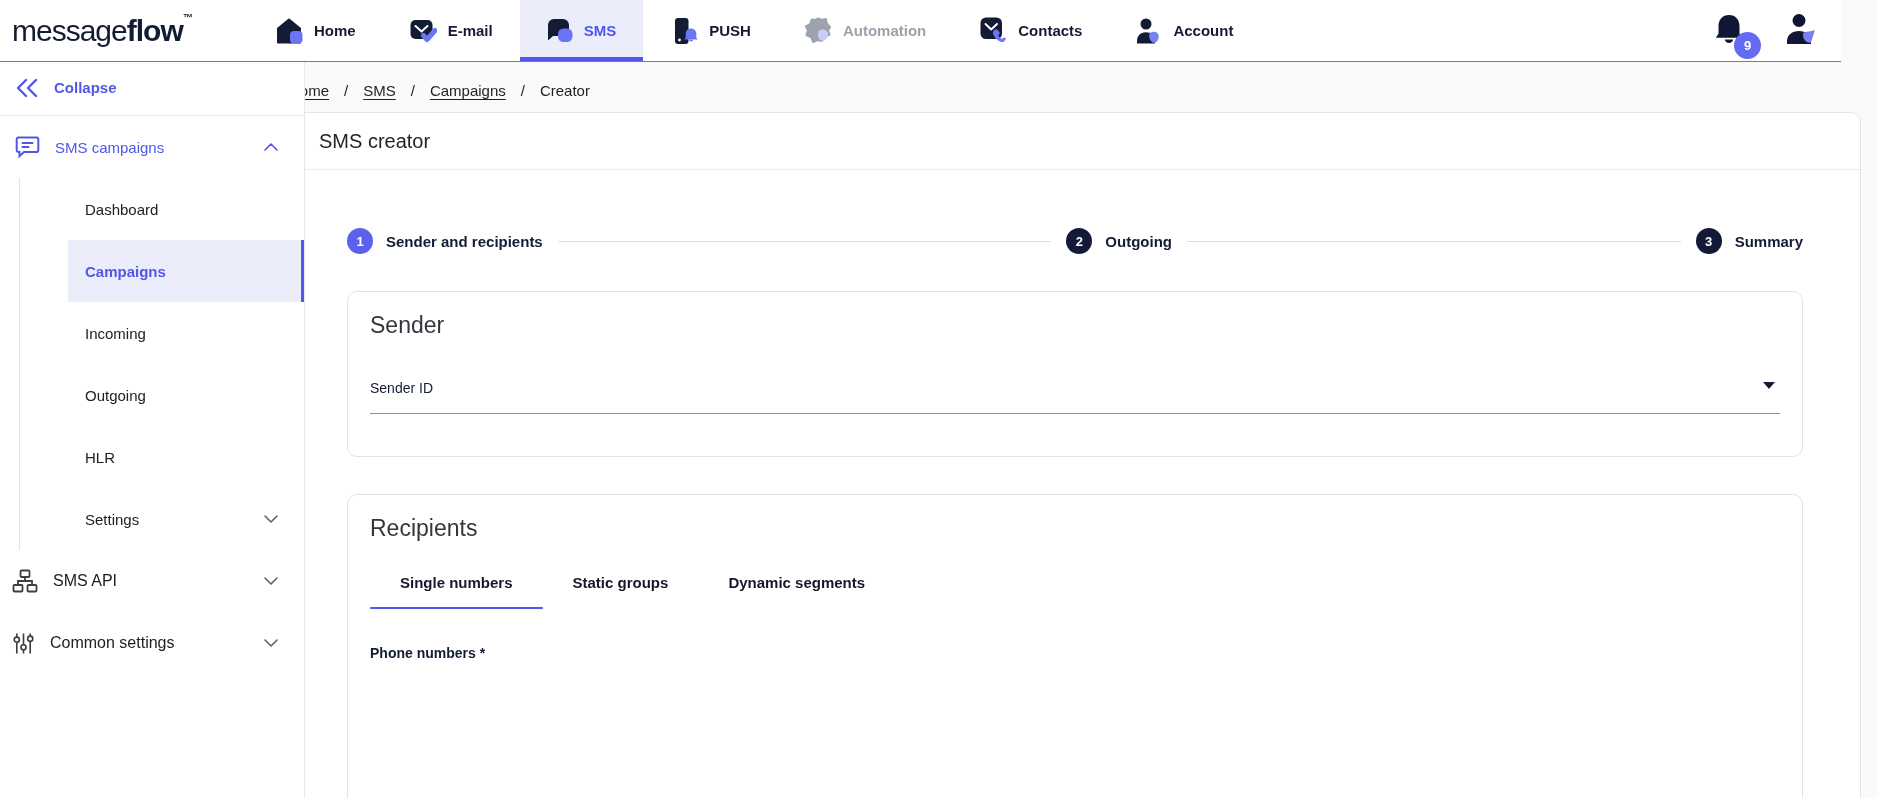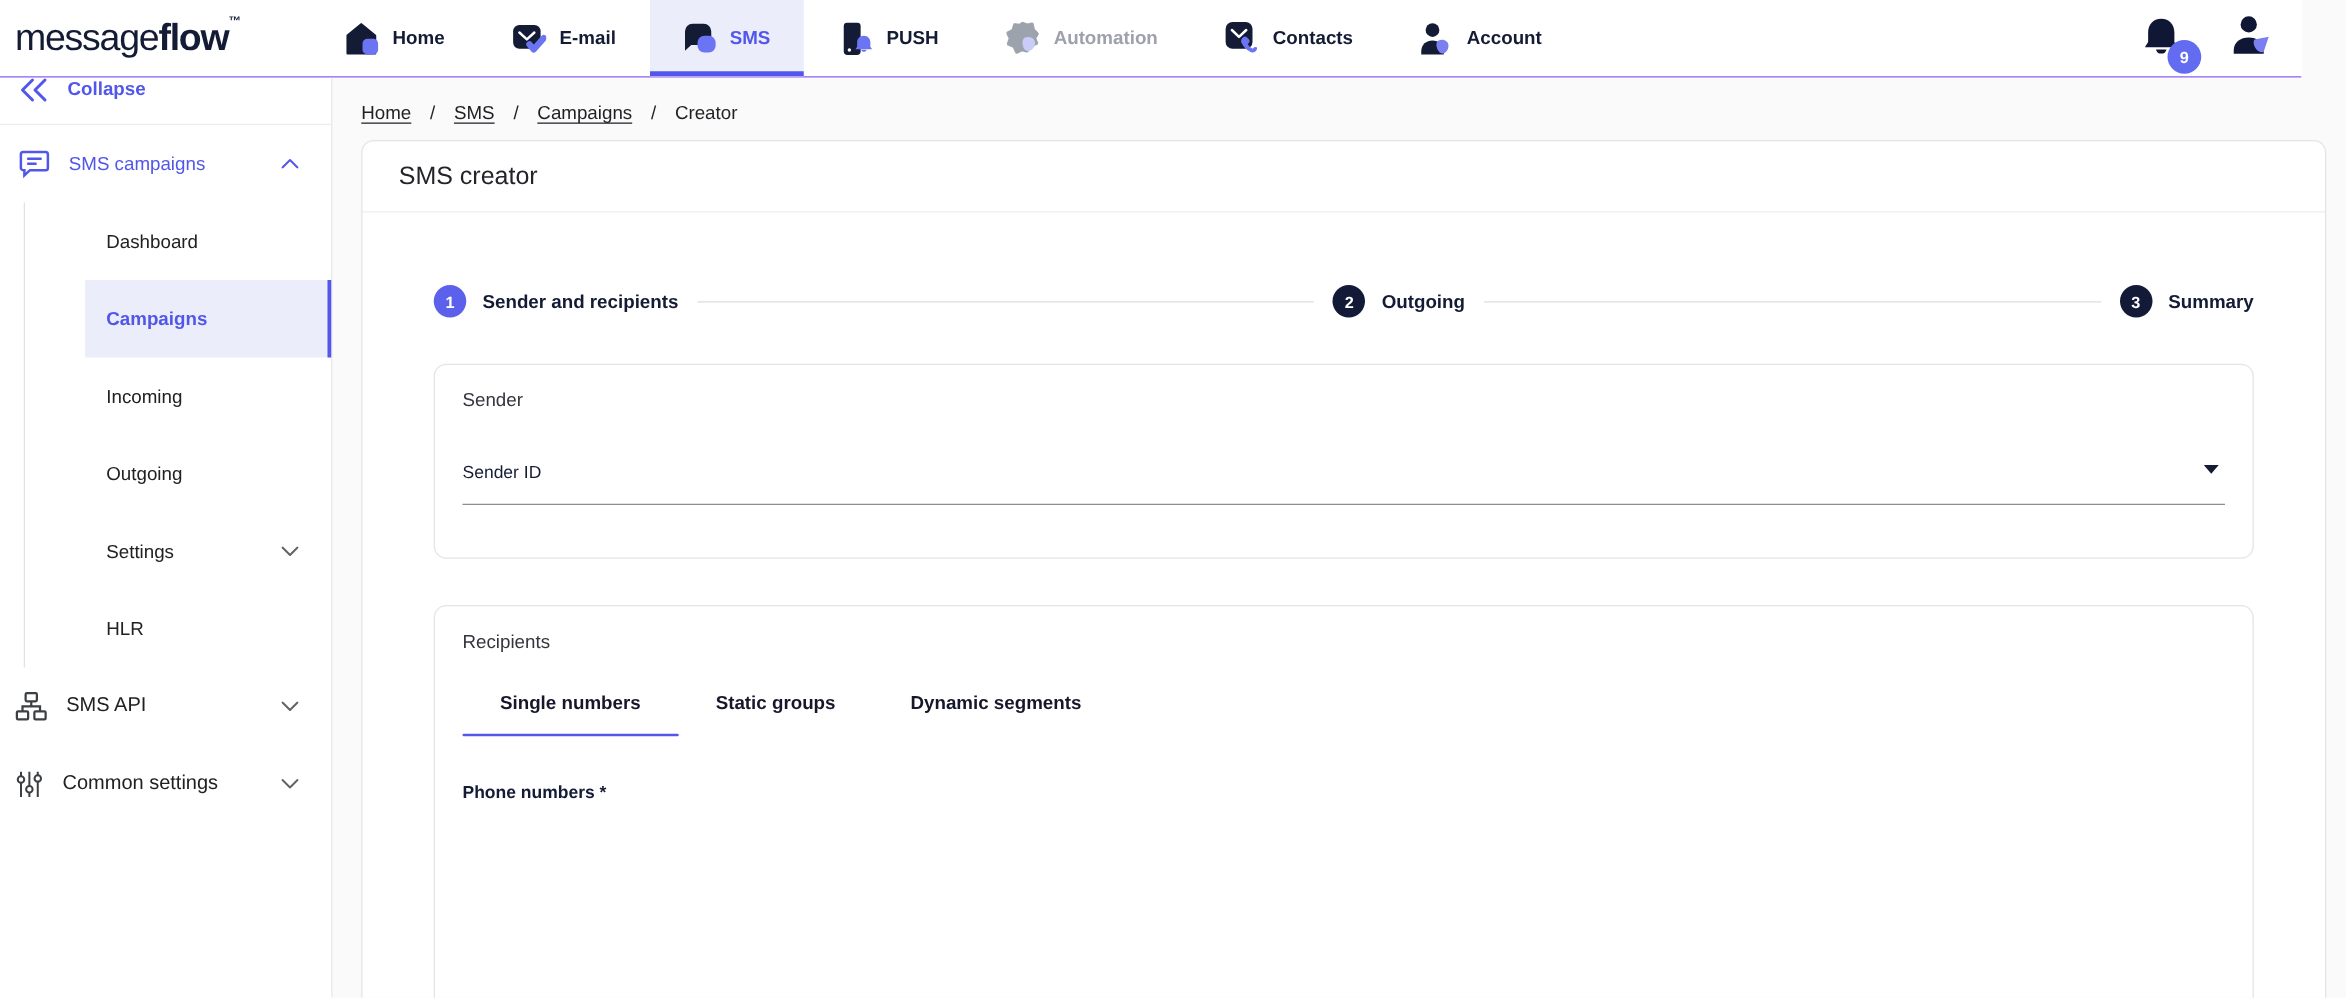--- a/index.html
+++ b/index.html
@@ -19,21 +19,21 @@
               font-size:15px; font-weight:bold; color:#141b35; cursor:pointer; }
   .nav-item.active { background:#ecedfb; color:#5157e8; box-shadow: inset 0 -4px 0 #5157e8; }
   .nav-item.disabled { color:#9da1ab; }
   .nav-right { margin-left:auto; display:flex; align-items:center; gap:38px; padding-right:24px; }
   .bell-wrap { position:relative; width:34px; height:36px; cursor:pointer; }
   .badge { position:absolute; right:-14px; bottom:-10px; width:27px; height:27px; border-radius:50%;
            background:#636cf0; color:#fff; font-size:13px; font-weight:bold;
            display:flex; align-items:center; justify-content:center; }
 
   
-  .sidebar { position:fixed; top:44px; left:0; bottom:0; width:266px; background:#fff;
+  .sidebar { position:fixed; top:60px; left:0; bottom:0; width:305px; background:#fff;
              border-right:1px solid #e6e6ec; z-index:40; }
   .collapse-row { height:56px; display:flex; align-items:center; gap:15px; padding-left:15px;
                   border-bottom:1px solid #ececf2; color:#5157e8; font-weight:bold; font-size:15px; cursor:pointer; }
   .menu-head { height:62px; display:flex; align-items:center; gap:15px; padding-left:15px;
                color:#5157e8; font-size:15px; cursor:pointer; }
   .menu-head .chev { margin-left:auto; margin-right:26px; }
   .submenu { margin-left:19px; border-left:1px solid #e1e1e7;padding-left:48px; }
   .submenu-item { height:62px; display:flex; align-items:center; padding-left:17px;
                   font-size:15px; color:#212121; cursor:pointer; }
   .submenu-item .chev { margin-left:auto; margin-right:26px; }
@@ -62,21 +62,21 @@
   .stepper { display:flex; align-items:center; margin-top:58px; }
   .step { display:flex; align-items:center; gap:13px; }
   .step-circle { width:26px; height:26px; border-radius:50%; background:#131a38; color:#fff;
                  font-size:13px; font-weight:bold; display:flex; align-items:center; justify-content:center; }
   .step-circle.current { background:#5b61eb; }
   .step-label { font-size:15px; font-weight:bold; color:#141b35; white-space:nowrap; }
   .step-line { flex:1; height:1px; background:#dcdce3; margin:0 15px; }
 
   
   .panel { border:1px solid #e3e3e9; border-radius:10px; margin-top:37px; padding:20px 22px; }
-  .panel-heading { font-size:15px; color:#35353d; }
+  .panel-heading { font-size:23px; color:#35353d; }
   .panel--sender { padding-bottom:42px; }
   .select-field { position:relative; margin-top:40px; padding-bottom:16px;
                   border-bottom:1px solid #8d8d94; cursor:pointer; }
   .select-label { font-size:14px; color:#141b35; }
   .caret-down { position:absolute; right:5px; top:3px; width:0; height:0;
                 border-left:6px solid transparent; border-right:6px solid transparent;
                 border-top:7px solid #141b35; }
 
   .panel--recipients { height:400px; }
   .tabs { display:flex; margin-top:22px; }
@@ -223,29 +223,29 @@
     <div class="submenu-item active">
       <span>Campaigns</span>
     </div>
     <div class="submenu-item">
       <span>Incoming</span>
     </div>
     <div class="submenu-item">
       <span>Outgoing</span>
     </div>
     <div class="submenu-item">
+      <span>HLR</span>
+    </div>
+    <div class="submenu-item">
       <span>Settings</span>
       <span class="icon chev">
         <svg width="14" height="8" viewBox="0 0 14 8">
             <path d="M1 1 L7 7 L13 1" stroke="#5f6368" stroke-width="1.6" fill="none" stroke-linecap="round" stroke-linejoin="round"></path>
           </svg>
       </span>
-    </div>
-    <div class="submenu-item">
-      <span>HLR</span>
     </div>
   </div>
 
   <div class="section-row">
     <span class="icon">
       <svg width="26" height="24" viewBox="0 0 26 24">
           <rect x="8.5" y="1.5" width="9" height="6.5" rx="1" fill="none" stroke="#3c4043" stroke-width="1.8"></rect>
           <rect x="1.5" y="16" width="9" height="6.5" rx="1" fill="none" stroke="#3c4043" stroke-width="1.8"></rect>
           <rect x="15.5" y="16" width="9" height="6.5" rx="1" fill="none" stroke="#3c4043" stroke-width="1.8"></rect>
           <path d="M13 8 v4 M6 16 v-4 h14 v4" stroke="#3c4043" stroke-width="1.8" fill="none"></path>

